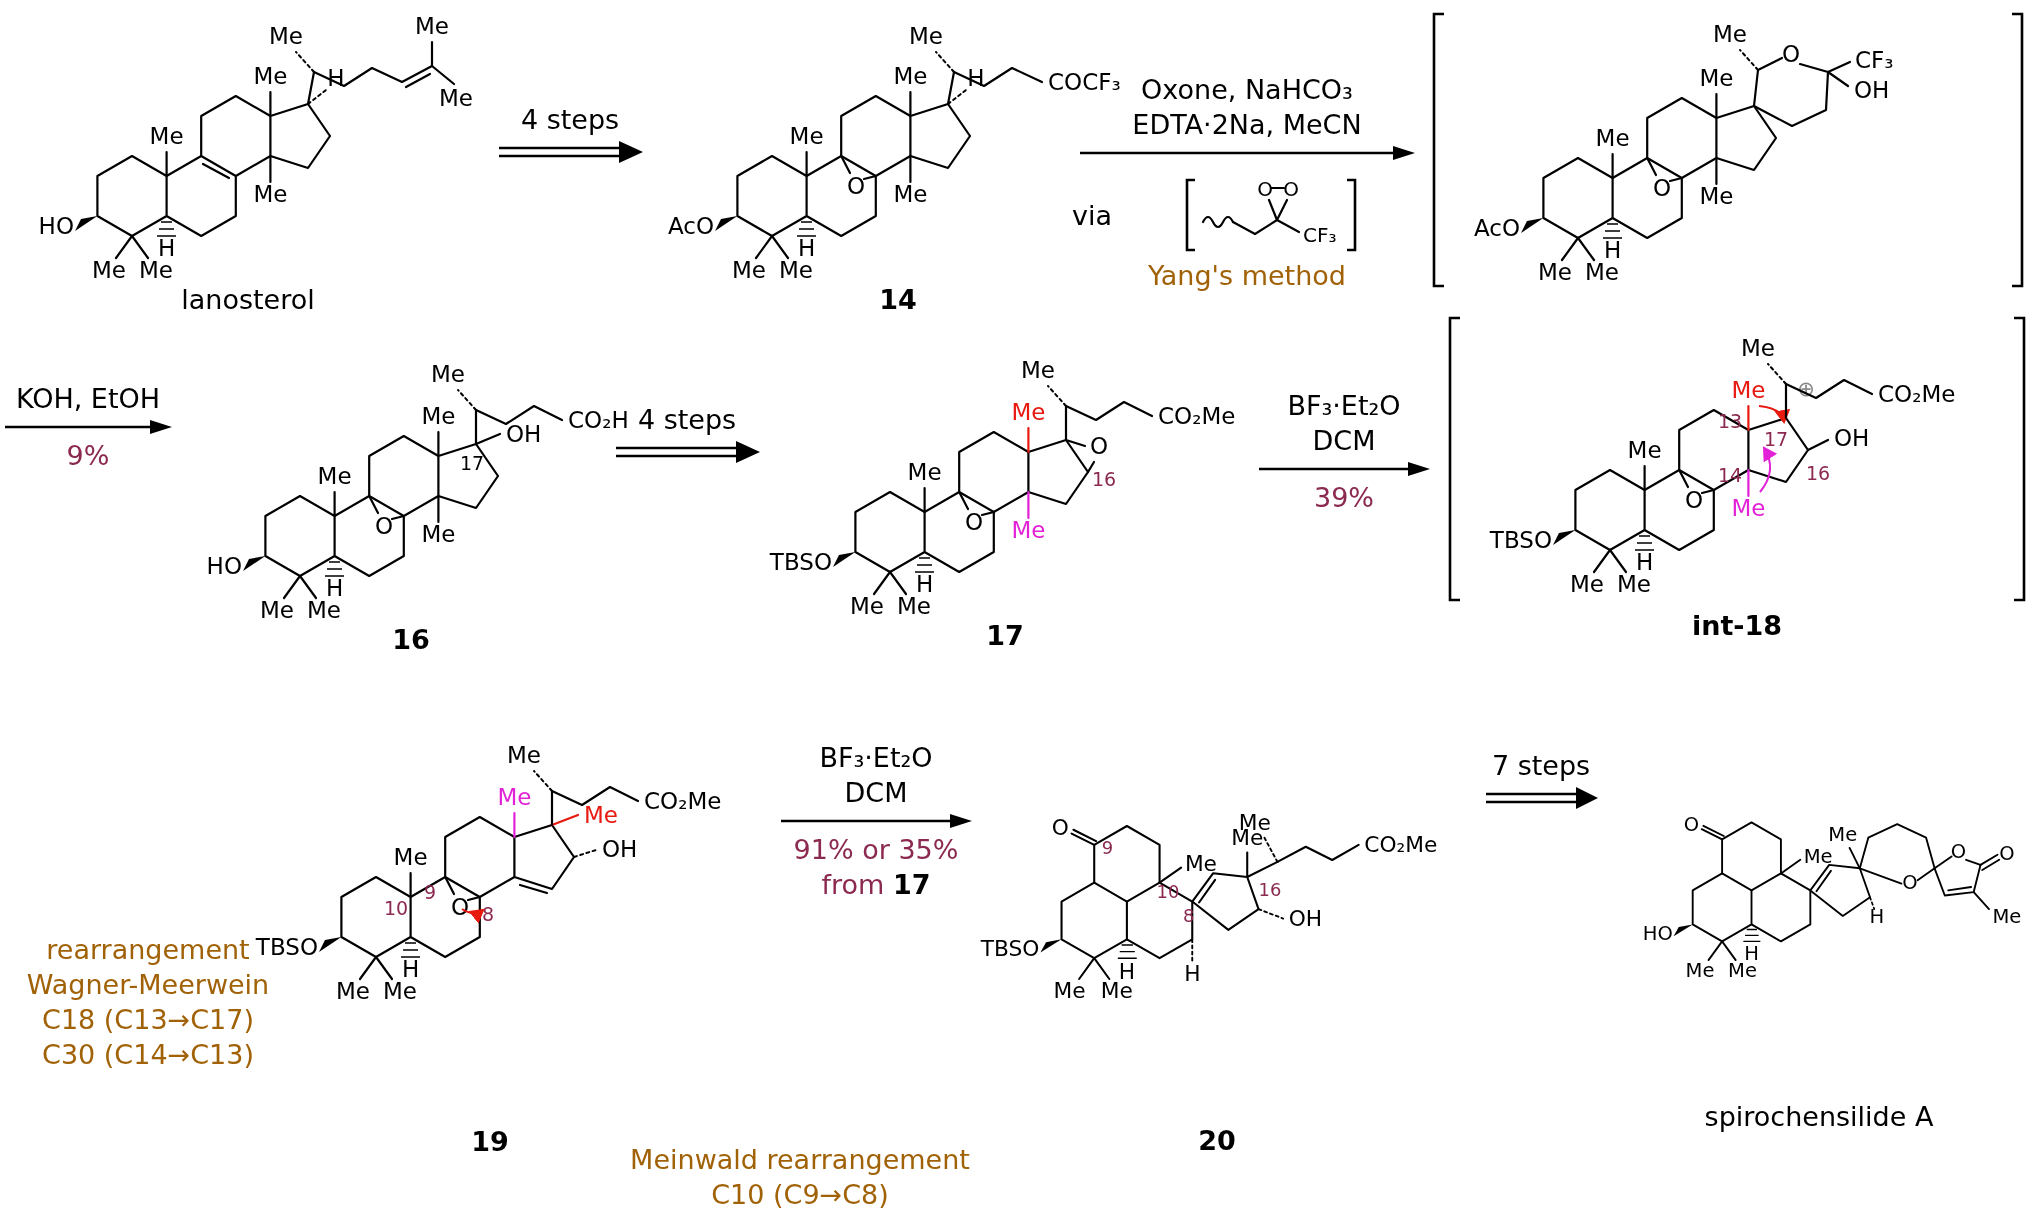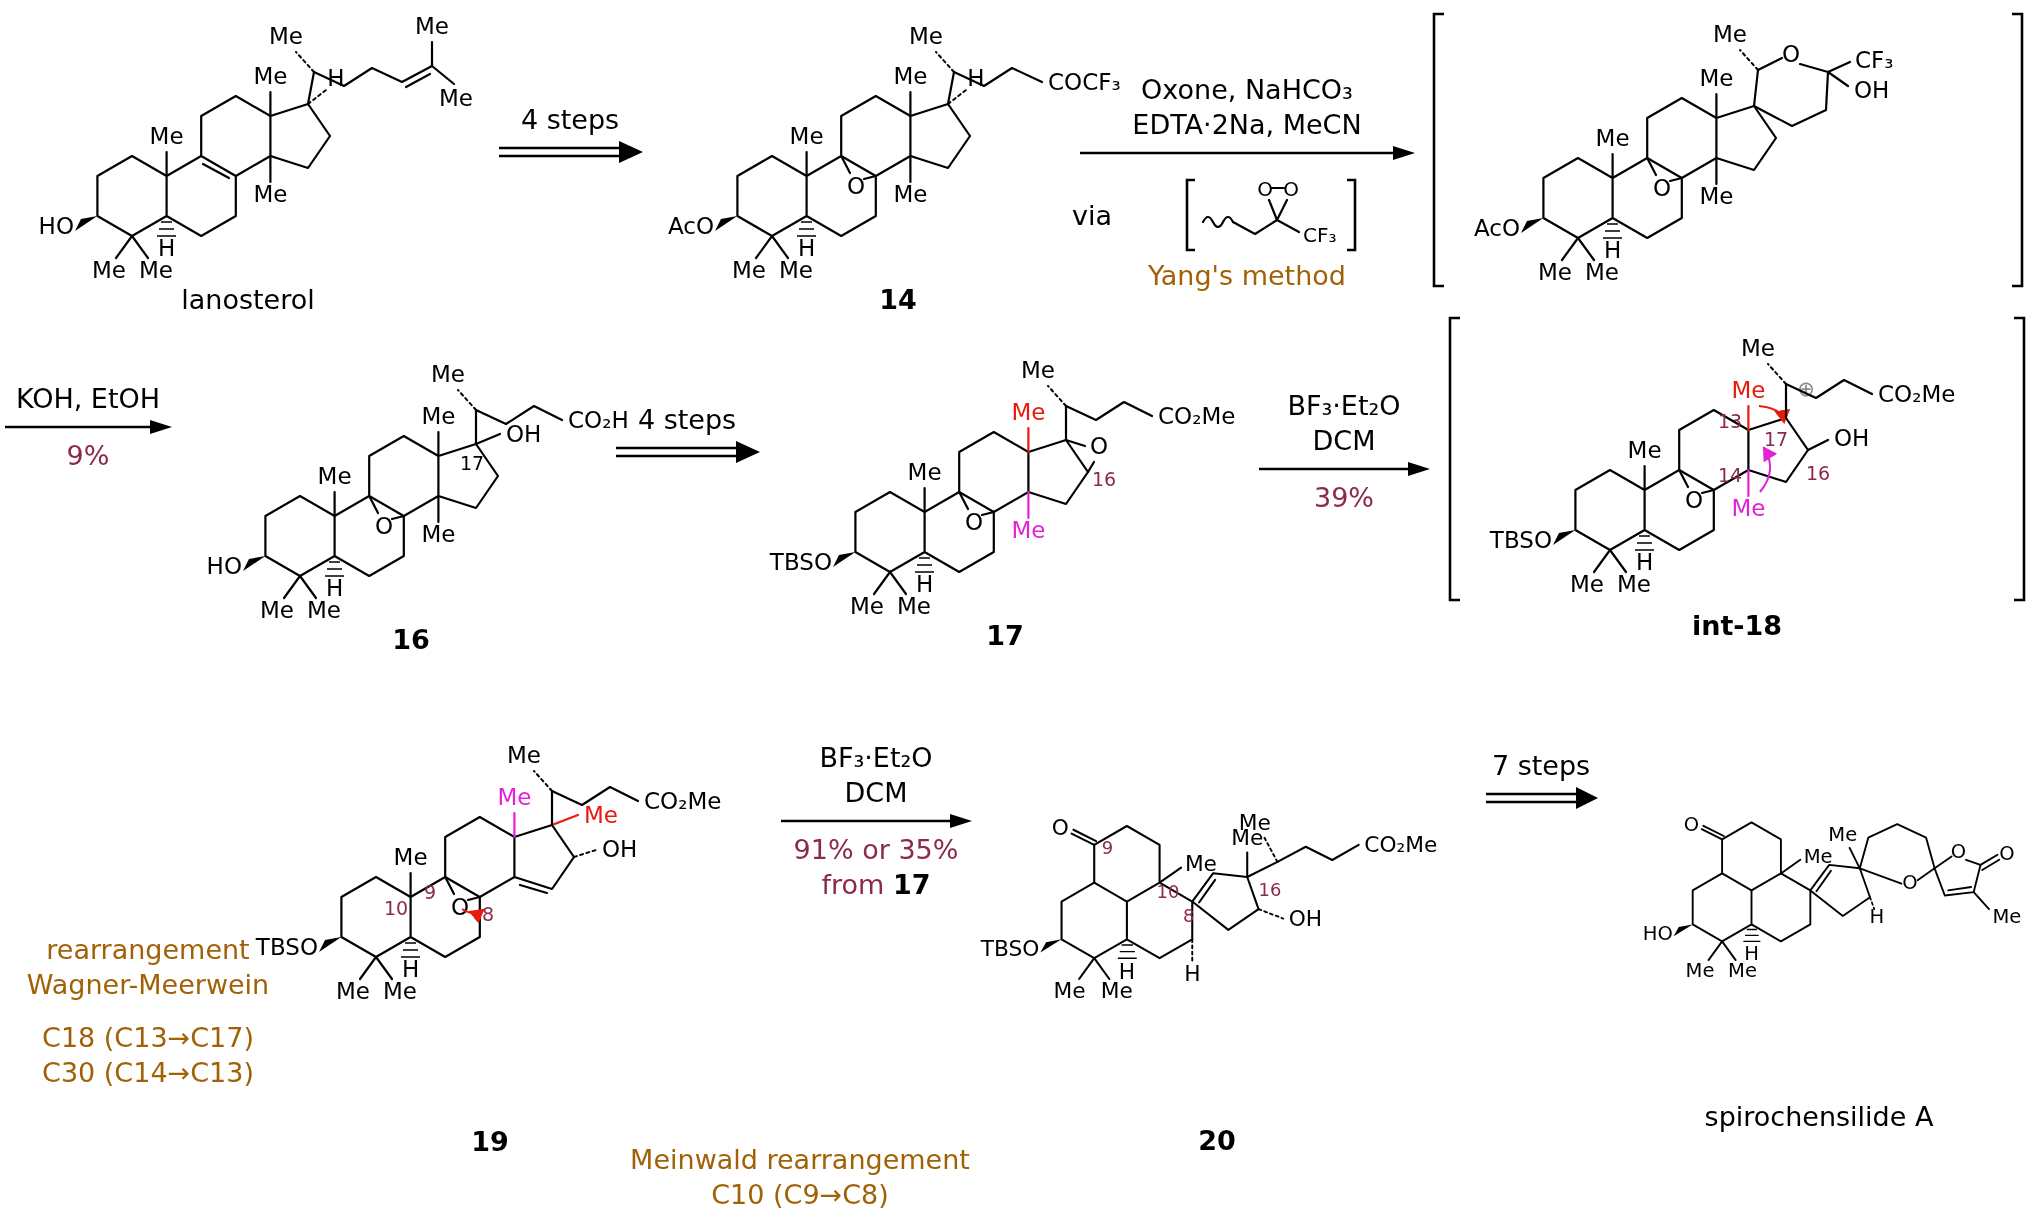--- a/index.html
+++ b/index.html
@@ -300,21 +300,21 @@
   <path class="bond" d="M256,104 L286,118 L314,100 L342,114"></path>
   <text x="348" y="122" text-anchor="start">CO₂Me</text>
  </g>
 </svg>
 <div class="cap b">int-18</div>
 </div>
 
 <div class="arrowblk blue" style="left:2px;top:932px;width:292px">
  <div>rearrangement</div>
  <div>Wagner-Meerwein</div>
- <div style="margin-top:18px">C18 (C13→C17)</div>
+ <div style="">C18 (C13→C17)</div>
  <div>C30 (C14→C13)</div>
 </div>
 
 <div class="mol" style="left:240px;top:715px">
 <svg width="500" height="316" viewBox="0 0 500 316">
  <defs>
   <marker id="rah19" markerWidth="9" markerHeight="9" refX="6" refY="4" orient="auto">
             <path d="M0,0 L7,4 L0,8 z" fill="#e8190f"></path>
           </marker>
  </defs>

